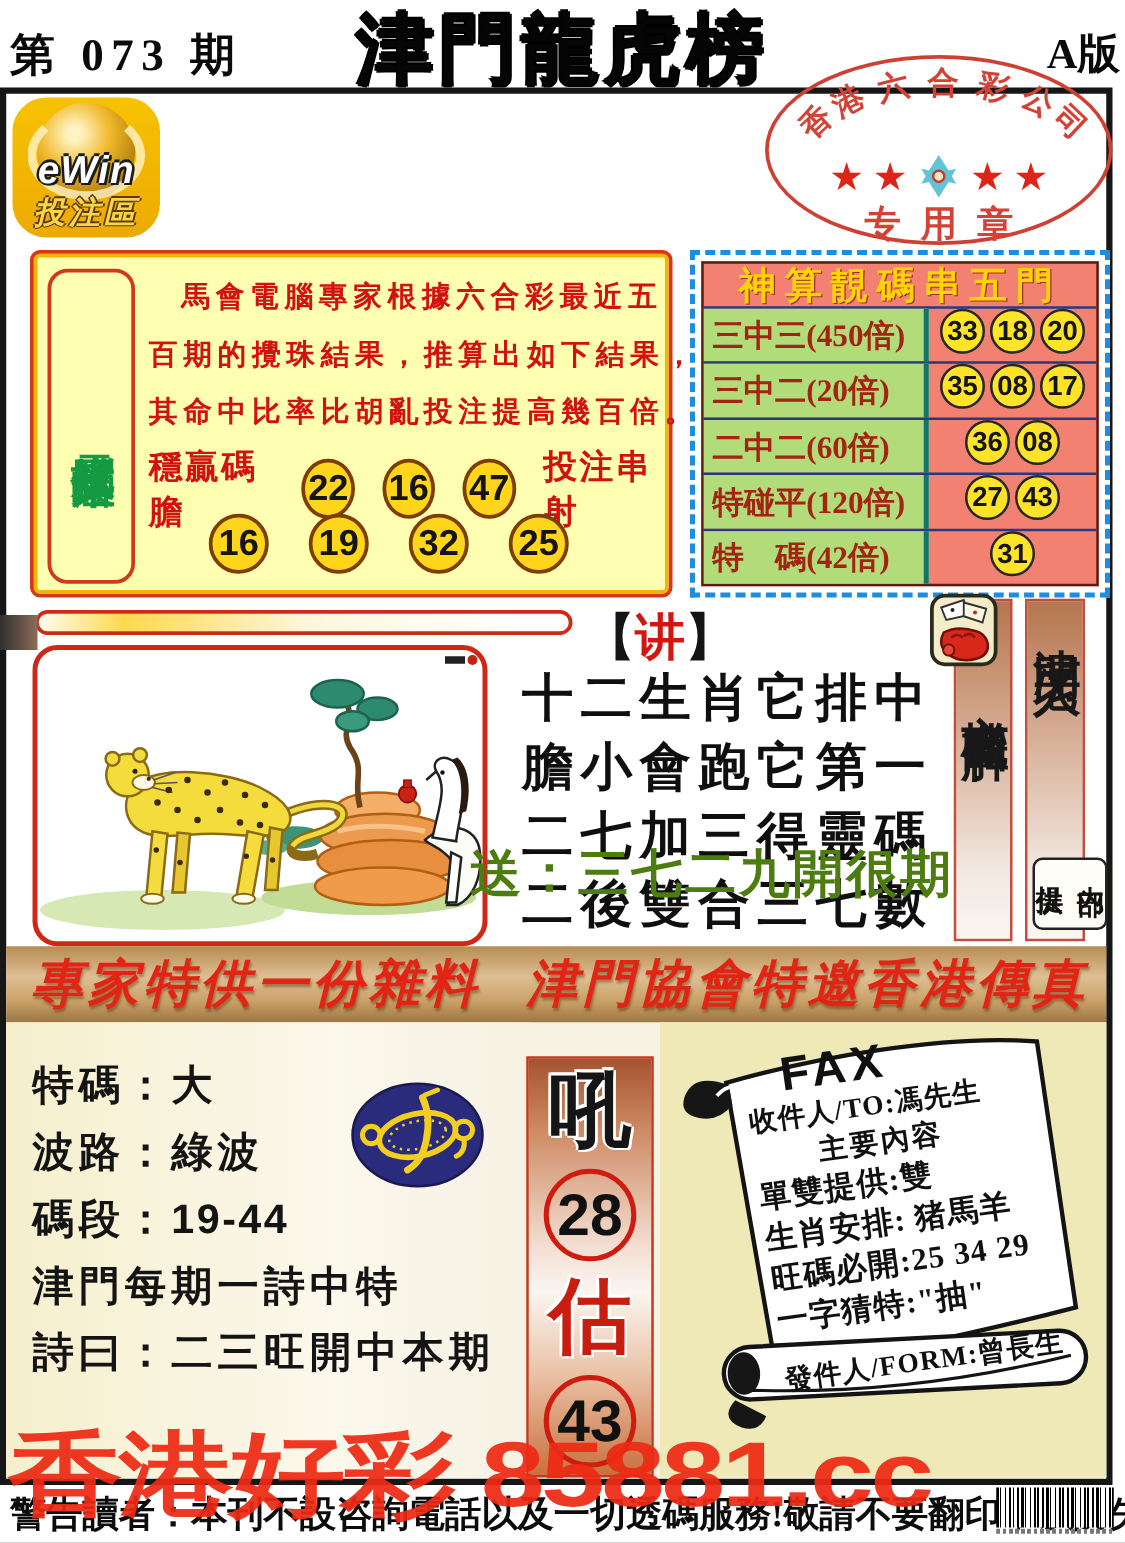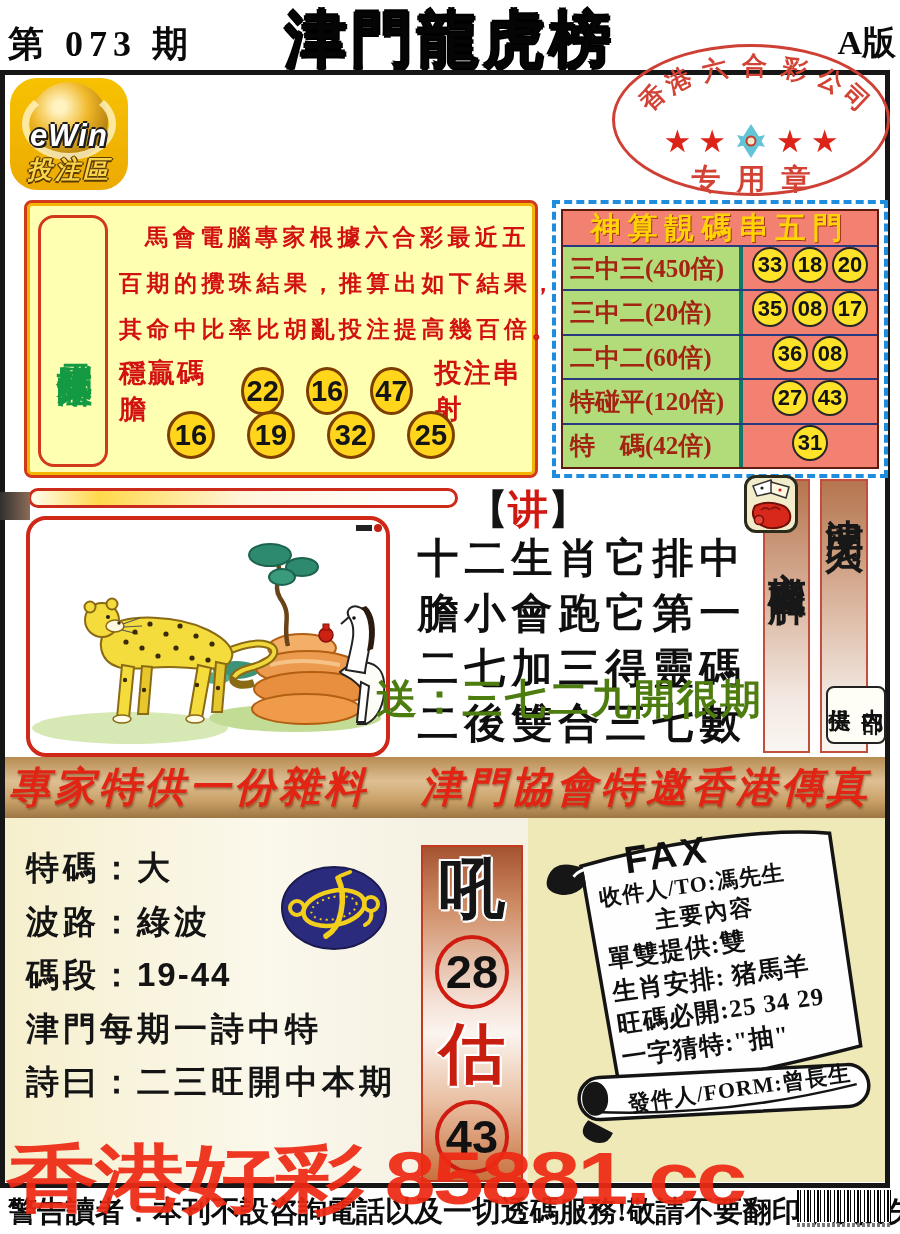--- a/index.html
+++ b/index.html
@@ -92,21 +92,21 @@
   .fist-icon { left:744px; top:475px; width:54px; height:58px; background:#f2ecca; border:3px solid #2b2b1b; border-radius:12px; z-index:3; }
   .note-box { left:826px; top:686px; width:60px; height:58px; background:#fffef6; border:2px solid #222; border-radius:8px;
               display:flex; justify-content:center; gap:3px; z-index:3; padding-top:3px; }
   .note-col { writing-mode:vertical-rl; text-orientation:upright; font:800 22px "Liberation Serif", serif; color:#111; letter-spacing:2px; }
 
   
   .banner { left:5px; top:757px; width:880px; height:61px; display:flex; align-items:center;
             background:linear-gradient(180deg,#b78c52,#debf93 40%,#c9a168 72%,#9c7743); }
   .banner span { font:900 41px "Liberation Serif", serif; font-style:italic; color:#e22414;
                  letter-spacing:4px; text-shadow:1px 2px 2px rgba(80,30,0,.4); white-space:nowrap; }
-  .banner-left { margin-left:4px; }
+  .banner-left { margin-left:20px; }
   .banner-right { margin-left:auto; margin-right:14px; }
 
   
   .bottom-bg { left:5px; top:818px; width:880px; height:364px; background:#f5f1e3; }
   .tips-bg { position:absolute; left:0; top:0; width:420px; height:364px; background:linear-gradient(90deg,#f6efcd,#fbf8ec 62%,#f5f1e3); }
   .fax-bg { position:absolute; left:523px; top:0; width:357px; height:364px; background:#efe9b8; }
 
   .tips { left:26px; top:846px; z-index:2; }
   .tip-line { font:700 33px "Liberation Serif", serif; color:#141414; height:53.5px; letter-spacing:4px; white-space:nowrap; }
   .tip-line .digits { font:700 33px "Liberation Sans", sans-serif; letter-spacing:2px; }

